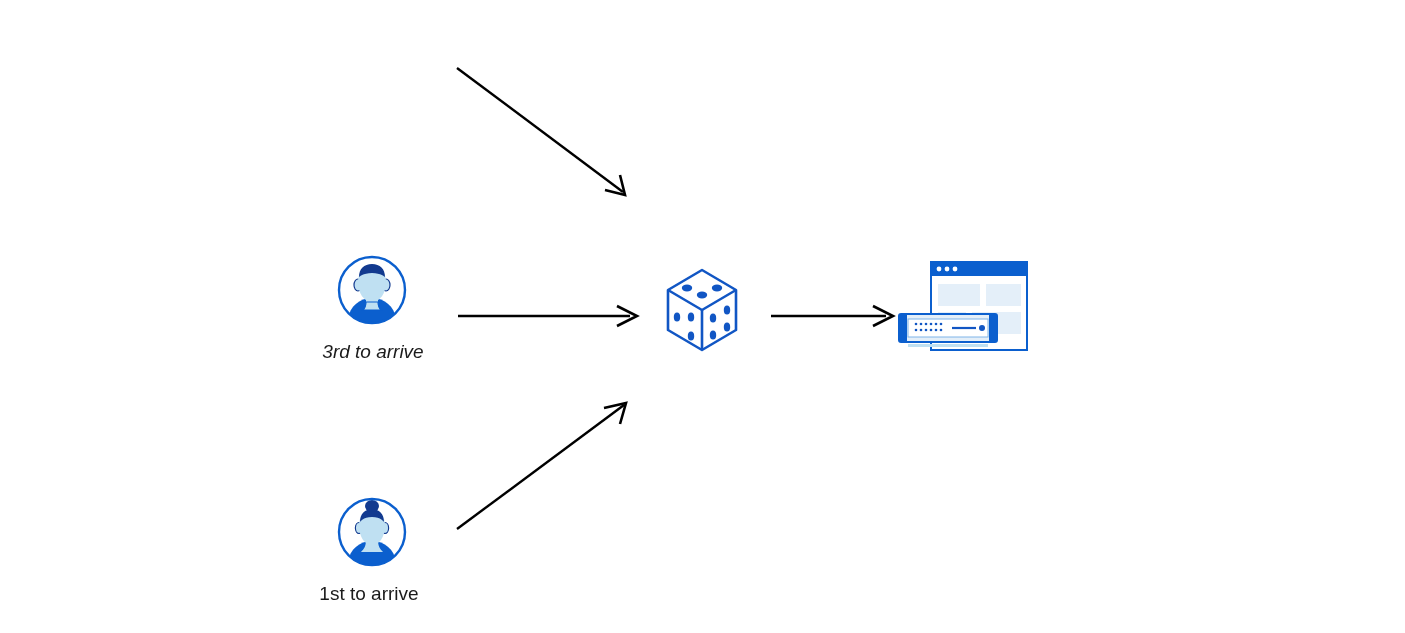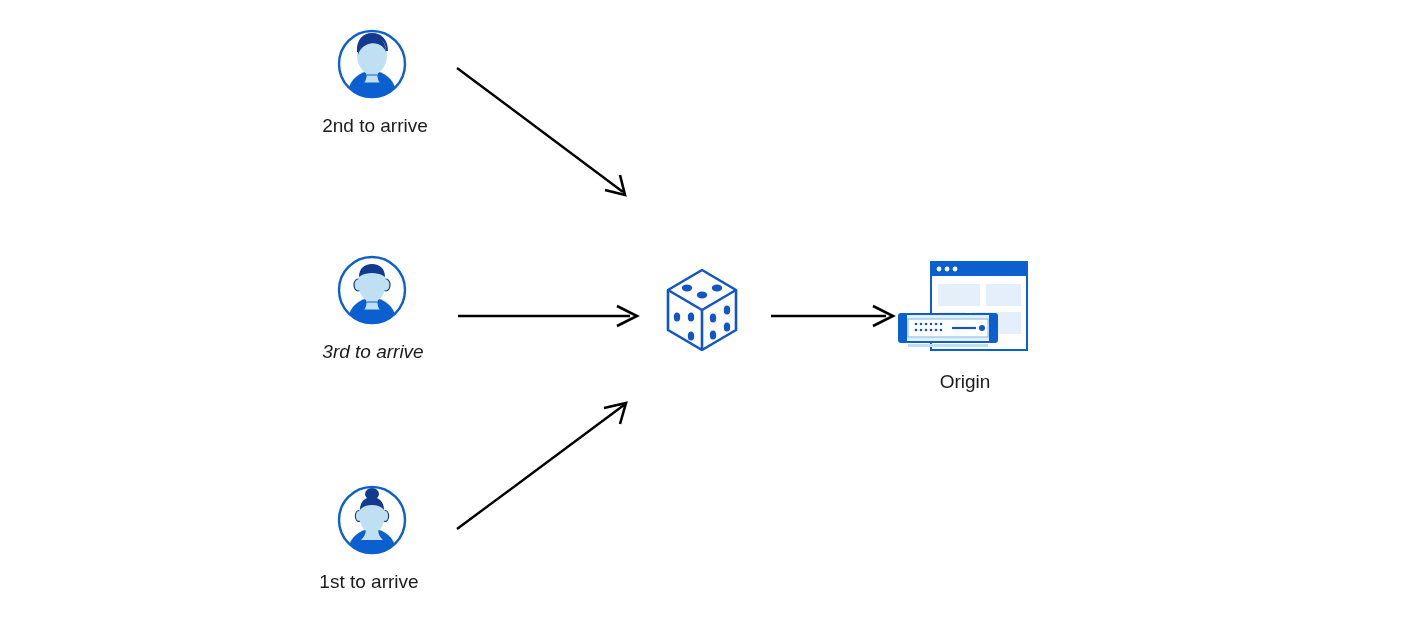--- a/index.html
+++ b/index.html
@@ -68,40 +68,20 @@
         <polyline points="604,408 626,403 620,424" stroke-width="2.6" stroke-linejoin="miter"></polyline>
       </g>
 
       <g>
         <line x1="771" y1="316" x2="886" y2="316"></line>
         <polyline points="873,306 893,316 873,326" stroke-width="2.6" stroke-linejoin="miter"></polyline>
       </g>
     </g>
   </svg>
 
-  <div class="node" style="left:336px; top:28px; width:72px; height:72px;">
-    <svg class="node-icon" width="72" height="72" viewBox="0 0 72 72" xmlns="http://www.w3.org/2000/svg">
-      <defs>
-        <clipPath id="clip2nd">
-            <circle cx="36" cy="36" r="33"></circle>
-          </clipPath>
-      </defs>
-      <circle cx="36" cy="36" r="33" fill="#ffffff"></circle>
-      <g clip-path="url(#clip2nd)">
-        <path d="M36 43 c-13 0 -22 9 -24 20 l0 12 48 0 0 -12 c-2 -11 -11 -20 -24 -20 z" fill="#0b5fce"></path>
-        <path d="M30 38 l12 0 0 12 -12 0 z" fill="#bfe0f2"></path>
-        <path d="M36 10 c-10 0 -15 8 -15 17 0 11 7 20 15 20 8 0 15 -9 15 -20 0 -9 -5 -17 -15 -17 z" fill="#bfe0f2"></path>
-        <path d="M22 25 c0 -11 6 -17 14 -17 8 0 14 6 14 16 0 0 -2 -6 -8 -8 -7 -2 -13 1 -16 4 -3 3 -4 7 -4 7 z" fill="#123a8f"></path>
-        <path d="M21 24 c-1 -12 6 -19 15 -19 10 0 16 7 16 18 l-2 0 c0 -6 -2 -9 -5 -11 -4 -3 -10 -3 -15 -1 -5 2 -7 7 -7 13 z" fill="#123a8f"></path>
-        <path d="M30 47 c0 4 -1 6 -3 8 l18 0 c-2 -2 -3 -4 -3 -8 z" fill="#bfe0f2" stroke="#0b5fce" stroke-width="1.2"></path>
-      </g>
-      <circle cx="36" cy="36" r="33" fill="none" stroke="#0b5fce" stroke-width="2.4"></circle>
-    </svg>
-    <div class="node-label" style="left:-91px; top:86px;">2nd to arrive</div>
-  </div>
 
   <div class="node" style="left:336px; top:254px; width:72px; height:72px;">
     <svg class="node-icon" width="72" height="72" viewBox="0 0 72 72" xmlns="http://www.w3.org/2000/svg">
       <defs>
         <clipPath id="clip3rd">
             <circle cx="36" cy="36" r="33"></circle>
           </clipPath>
       </defs>
       <circle cx="36" cy="36" r="33" fill="#ffffff"></circle>
       <g clip-path="url(#clip3rd)">
@@ -111,21 +91,21 @@
         <path d="M30 39 l12 0 0 12 -12 0 z" fill="#bfe0f2"></path>
         <path d="M36 12 c-9 0 -14 7 -14 16 0 11 6 20 14 20 8 0 14 -9 14 -20 0 -9 -5 -16 -14 -16 z" fill="#bfe0f2"></path>
         <path d="M23 23 c0 -8 5 -13 13 -13 8 0 13 5 13 13 0 0 -4 -4 -13 -4 -9 0 -13 4 -13 4 z" fill="#123a8f"></path>
         <path d="M30 48 c0 4 -1 6 -3 8 l18 0 c-2 -2 -3 -4 -3 -8 z" fill="#bfe0f2" stroke="#0b5fce" stroke-width="1.2"></path>
       </g>
       <circle cx="36" cy="36" r="33" fill="none" stroke="#0b5fce" stroke-width="2.4"></circle>
     </svg>
     <div class="node-label" style="left:-93px; top:86px;font-style:italic;">3rd to arrive</div>
   </div>
 
-  <div class="node" style="left:336px; top:484px; width:72px; height:72px;">
+  <div class="node" style="left:336px; top:496px; width:72px; height:72px;">
     <svg class="node-icon" width="72" height="72" viewBox="0 0 72 72" xmlns="http://www.w3.org/2000/svg">
       <defs>
         <clipPath id="clip1st">
             <circle cx="36" cy="36" r="33"></circle>
           </clipPath>
       </defs>
       <circle cx="36" cy="36" r="33" fill="#ffffff"></circle>
       <g clip-path="url(#clip1st)">
         <path d="M36 45 c-13 0 -22 9 -24 20 l0 11 48 0 0 -11 c-2 -11 -11 -20 -24 -20 z" fill="#0b5fce"></path>
         <path d="M30 41 l12 0 0 14 -12 0 z" fill="#bfe0f2"></path>
@@ -198,16 +178,15 @@
           <circle cx="30" cy="72" r="1.3"></circle>
             <circle cx="35" cy="72" r="1.3"></circle>
           <circle cx="40" cy="72" r="1.3"></circle>
             <circle cx="45" cy="72" r="1.3"></circle>
         </g>
         <line x1="56" y1="70" x2="80" y2="70" stroke="#1156c4" stroke-width="2.2"></line>
         <circle cx="86" cy="70" r="3" fill="#1156c4"></circle>
         <rect x="12" y="86" width="80" height="3" fill="#bfe0f2"></rect>
       </g>
     </svg>
-    <div class="node-label" style="left:-61px; top:112px;">Origin</div>
   </div>
 
 </div>
 
 </body></html>

